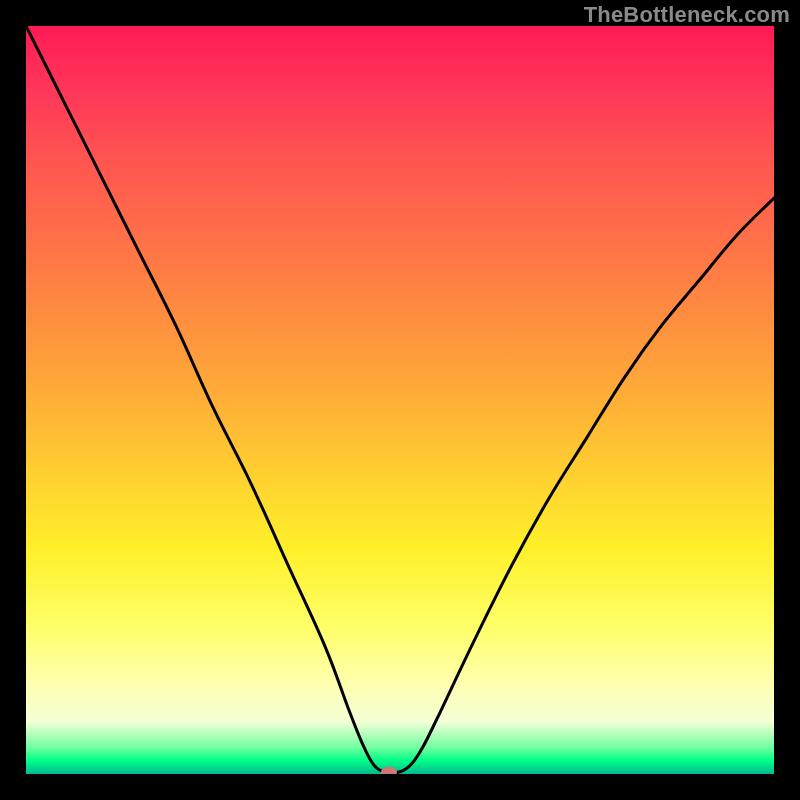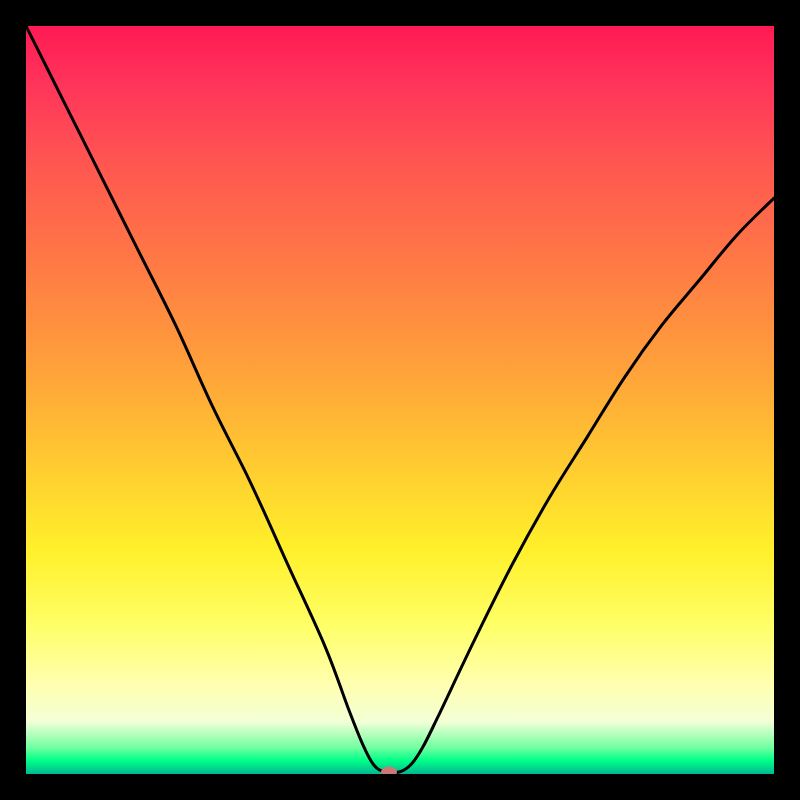--- a/index.html
+++ b/index.html
@@ -75,20 +75,21 @@
     border-radius: 50%;
     transform: translate(-50%, -50%);
     z-index: 15;
   }
 </style>
 </head>
 <body>
 
 <div class="container">
 
+  <div class="watermark">TheBottleneck.com</div>
 
   <div class="plot-area">
     <div class="gradient-bg"></div>
 
     <svg class="curve" viewBox="0 0 748 748" preserveAspectRatio="none">
       <path id="curve-path" fill="none" stroke="#000000" stroke-width="3" stroke-linecap="round" stroke-linejoin="round" d="M 0.00 0.00 C 6.73 13.46, 23.94 47.87, 37.40 74.80 C 50.86 101.73, 61.34 122.67, 74.80 149.60 C 88.26 176.53, 98.74 197.47, 112.20 224.40 C 125.66 251.33, 136.14 270.93, 149.60 299.20 C 163.06 327.47, 173.54 353.21, 187.00 381.48 C 200.46 409.75, 210.94 428.01, 224.40 456.28 C 237.86 484.55, 248.34 508.94, 261.80 538.56 C 275.26 568.18, 288.43 595.26, 299.20 620.84 C 309.97 646.42, 314.91 663.18, 321.64 680.68 C 328.37 698.18, 331.89 707.58, 336.60 718.08 C 341.31 728.58, 343.78 734.04, 347.82 739.02 C 351.86 744.01, 354.33 744.54, 359.04 745.76 C 363.75 746.97, 369.29 747.10, 374.00 745.76 C 378.71 744.41, 381.18 742.58, 385.22 738.28 C 389.26 733.97, 391.73 730.17, 396.44 721.82 C 401.15 713.47, 401.98 711.42, 411.40 691.90 C 420.82 672.38, 435.34 640.96, 448.80 613.36 C 462.26 585.76, 472.74 564.14, 486.20 538.56 C 499.66 512.98, 510.14 494.13, 523.60 471.24 C 537.06 448.35, 547.54 432.94, 561.00 411.40 C 574.46 389.86, 584.94 371.76, 598.40 351.56 C 611.86 331.36, 622.34 316.70, 635.80 299.20 C 649.26 281.70, 659.74 270.48, 673.20 254.32 C 686.66 238.16, 697.14 224.25, 710.60 209.44 C 724.06 194.63, 741.27 178.77, 748.00 172.04"></path>
     </svg>
 
     <div class="marker" id="min-marker" style="left: 362.78px; top: 745.756px; background: rgb(202, 121, 117);"></div>
   </div>

